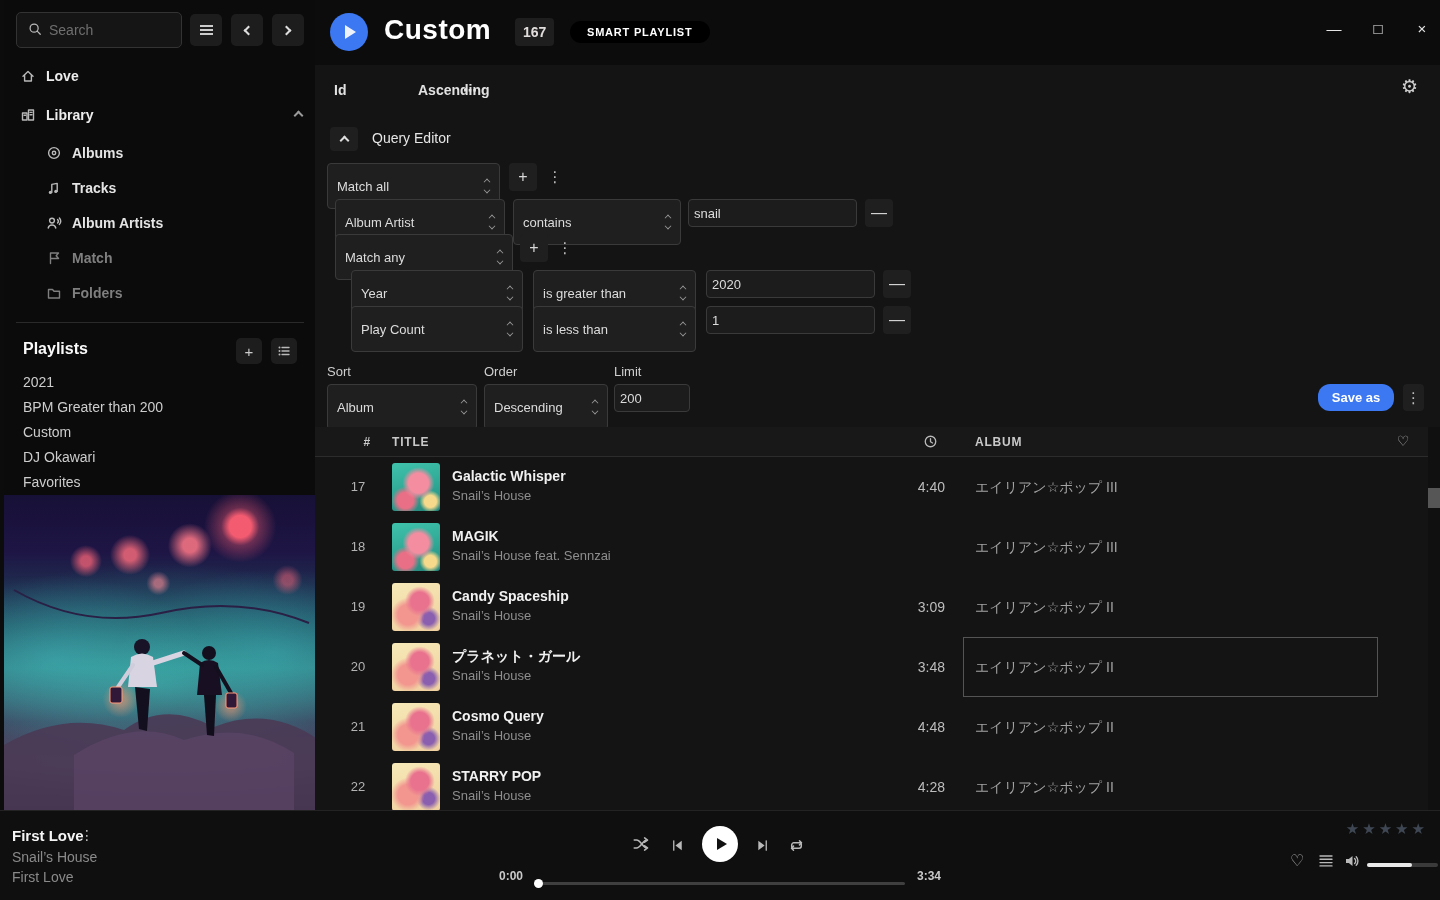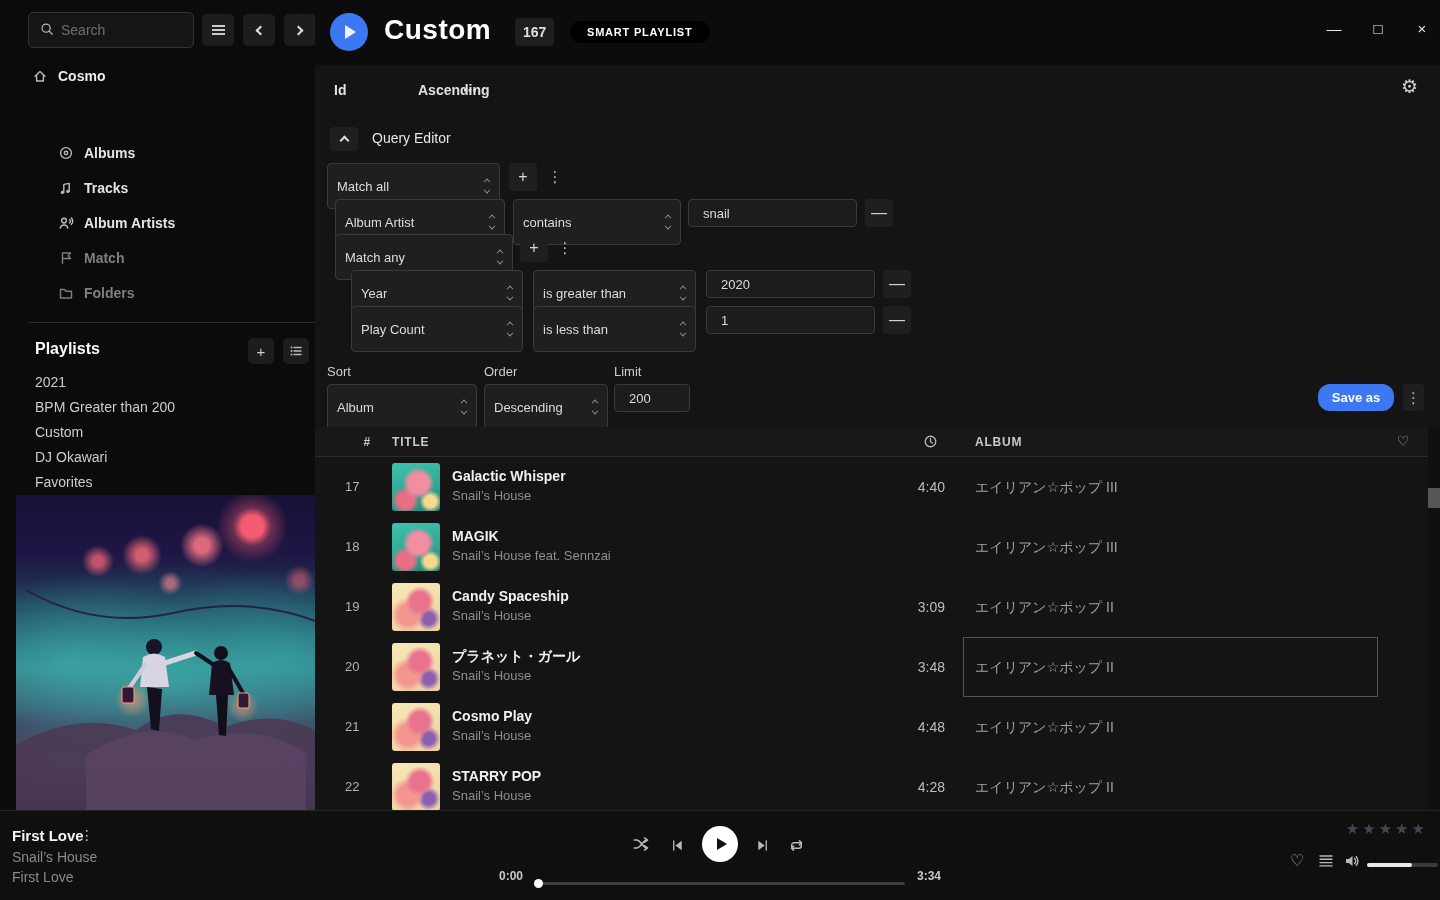--- a/index.html
+++ b/index.html
@@ -1,21 +1,21 @@
 <!DOCTYPE html>
 <html style="--accent: #3b78f2; --star: #3e4753;"><head>
 <meta charset="utf-8">
 <style>
   * { margin:0; padding:0; box-sizing:border-box; }
   html,body { width:1440px; height:900px; background:#000; overflow:hidden; }
   body { font-family:"Liberation Sans","DejaVu Sans",sans-serif; color:#e8e8e8; }
   .app { position:relative; width:1440px; height:900px; background:#0c0c0c; }
 
   
-  .sidebar { position:absolute; left:16px; top:0; width:315px; height:810px; background:#0b0b0b; border-right:1px solid #1d1d1d; }
+  .sidebar { position:absolute; left:4px; top:0; width:315px; height:810px; background:#0b0b0b; border-right:1px solid #1d1d1d; }
   .search-input { position:absolute; left:12px; top:12px; width:166px; height:36px; background:#151515; border:1px solid #333; border-radius:5px; color:#ddd; font-size:14px; padding:0 10px 0 32px; outline:none; }
   .search-input::placeholder { color:#6f6f6f; }
   .search-glass { position:absolute; left:24px; top:22px; }
   .sq-btn { position:absolute; top:14px; width:32px; height:32px; background:#1d1d1d; border-radius:5px; display:flex; align-items:center; justify-content:center; cursor:pointer; }
   .hamburger { width:13px; height:2px; background:#ccc; box-shadow:0 -4px 0 #ccc, 0 4px 0 #ccc; }
   .chev { width:7px; height:7px; border-left:2px solid #ddd; border-top:2px solid #ddd; display:inline-block; }
   .chev.left { transform:rotate(-45deg); margin-left:3px; }
   .chev.right { transform:rotate(135deg); margin-right:3px; }
   .chev.up { transform:rotate(45deg); }
   .nav-item { position:absolute; left:16px; right:10px; height:24px; display:flex; align-items:center; gap:10px; font-weight:bold; font-size:14px; color:#ededed; cursor:pointer; }
@@ -73,36 +73,36 @@
 
   .qe-toggle { position:absolute; left:15px; top:62px; width:28px; height:24px; background:#1f1f1f; border-radius:4px; display:flex; align-items:center; justify-content:center; cursor:pointer; }
   .qe-title { position:absolute; left:57px; top:65px; font-size:14px; color:#e6e6e6; }
 
   .sel { position:absolute; height:46px; background:#1f1f1f; border:1px solid #3a3a3a; border-radius:4px; display:flex; align-items:center; font-size:13px; color:#dcdcdc; padding:0 9px; cursor:pointer; }
   .sel .grow { flex:1; }
   .updown { display:inline-flex; flex-direction:column; gap:2px; margin-left:6px; }
   .updown i { width:6px; height:6px; border-left:1.5px solid #9a9a9a; border-top:1.5px solid #9a9a9a; display:block; }
   .updown i.u { transform:rotate(45deg) scale(.8); }
   .updown i.d { transform:rotate(225deg) scale(.8); }
-  .qinput { position:absolute; height:28px; background:#1c1c1c; border:1px solid #3a3a3a; border-radius:4px; color:#dcdcdc; font-size:13px; padding:0 14px; outline:none; }
+  .qinput { position:absolute; height:28px; background:#1c1c1c; border:1px solid #3a3a3a; border-radius:4px; color:#dcdcdc; font-size:13px; padding:0 5px; outline:none; }
   .mini-btn { position:absolute; width:28px; height:28px; background:#1f1f1f; border-radius:4px; color:#d8d8d8; display:flex; align-items:center; justify-content:center; font-size:16px; cursor:pointer; }
   .kebab { background:transparent; width:20px; font-size:15px; color:#bdbdbd; }
   .form-label { position:absolute; font-size:13px; color:#cfcfcf; }
   .save-btn { position:absolute; left:1003px; top:384px; width:76px; height:27px; background:var(--accent); border:none; border-radius:12px; color:#fff; font-size:13px; font-weight:bold; cursor:pointer; }
 
   .thead { position:absolute; left:0; top:362px; width:1113px; height:30px; background:#181818; border-bottom:1px solid #2c2c2c; font-size:12px; font-weight:bold; letter-spacing:.8px; color:#c9c9c9; }
   .thead .h-num { position:absolute; left:30px; width:26px; text-align:right; top:8px; }
   .thead .h-title { position:absolute; left:77px; top:8px; }
   .thead .h-clock { position:absolute; left:608px; top:7px; }
   .thead .h-album { position:absolute; left:660px; top:8px; }
   .thead .h-heart { position:absolute; right:18px; top:6px; font-size:14px; color:#a8a8a8; font-family:"DejaVu Sans",sans-serif; }
 
   .rows { position:absolute; left:0; top:392px; width:1113px; }
   .trow { position:relative; height:60px; }
-  .c-num { position:absolute; left:30px; width:26px; text-align:left; top:0; line-height:60px; font-size:13px; color:#b3b3b3; }
+  .c-num { position:absolute; left:30px; width:26px; text-align:center; top:0; line-height:60px; font-size:13px; color:#b3b3b3; }
   .thumb { position:absolute; left:77px; top:6px; width:48px; height:48px; border-radius:3px; }
   .thumb.teal { background:
       radial-gradient(circle at 55% 42%, #f48da0 0 10px, transparent 16px),
       radial-gradient(circle at 28% 78%, #e86f86 0 8px, transparent 14px),
       radial-gradient(circle at 80% 80%, #f6d98a 0 6px, transparent 11px),
       linear-gradient(165deg,#3fc3ad 0%,#2fa795 55%,#27857c 100%); }
   .thumb.cream { background:
       radial-gradient(circle at 58% 38%, #e9728e 0 9px, transparent 15px),
       radial-gradient(circle at 33% 66%, #f2968f 0 10px, transparent 17px),
       radial-gradient(circle at 76% 74%, #8a5fb0 0 6px, transparent 12px),
@@ -156,21 +156,33 @@
       </div>
     <div class="sq-btn" style="left:268px;">
         <span class="chev right"></span>
       </div>
 
     <div class="nav-item" style="top:64px;">
       <svg class="ic icon16" width="16" height="16" viewBox="0 0 16 16">
           <path d="M3 8.2 L8 3.4 L13 8.2"></path>
           <path d="M4.6 7.4 V13 h6.8 V7.4"></path>
         </svg>
-      <span>Cosmo</span>
+      <span>Love</span>
+    </div>
+    <div class="nav-item" style="top:103px;">
+      <svg class="ic icon16" width="16" height="16" viewBox="0 0 16 16">
+          <rect x="2.5" y="6" width="4.5" height="7"></rect>
+          <rect x="8.5" y="3" width="5" height="10"></rect>
+          <line x1="4" y1="8.2" x2="5.6" y2="8.2"></line>
+          <line x1="10" y1="5.4" x2="12" y2="5.4"></line>
+          <line x1="10" y1="7.8" x2="12" y2="7.8"></line>
+        </svg>
+      <span>Library</span>
+      <span class="grow"></span>
+      <span class="chev up" style="border-color:#9a9a9a; margin-right:6px;"></span>
     </div>
 
     <div class="sub-item" style="top:142px;">
       <svg class="ic icon16" width="16" height="16" viewBox="0 0 16 16">
           <circle cx="8" cy="8" r="5.4"></circle>
           <circle cx="8" cy="8" r="1.7"></circle>
         </svg>
       <span>Albums</span>
     </div>
     <div class="sub-item" style="top:177px;">
@@ -426,21 +438,21 @@
             <div class="c-title">プラネット・ガール</div>
             <div class="c-artist">Snail’s House</div>
             <div class="c-dur">3:48</div>
             <div class="c-album">エイリアン☆ポップ II</div>
           </div>
 
           <div class="trow">
 
             <div class="c-num">21</div>
             <div class="thumb cream"></div>
-            <div class="c-title">Cosmo Play</div>
+            <div class="c-title">Cosmo Query</div>
             <div class="c-artist">Snail’s House</div>
             <div class="c-dur">4:48</div>
             <div class="c-album">エイリアン☆ポップ II</div>
           </div>
 
           <div class="trow">
 
             <div class="c-num">22</div>
             <div class="thumb cream"></div>
             <div class="c-title">STARRY POP</div>

